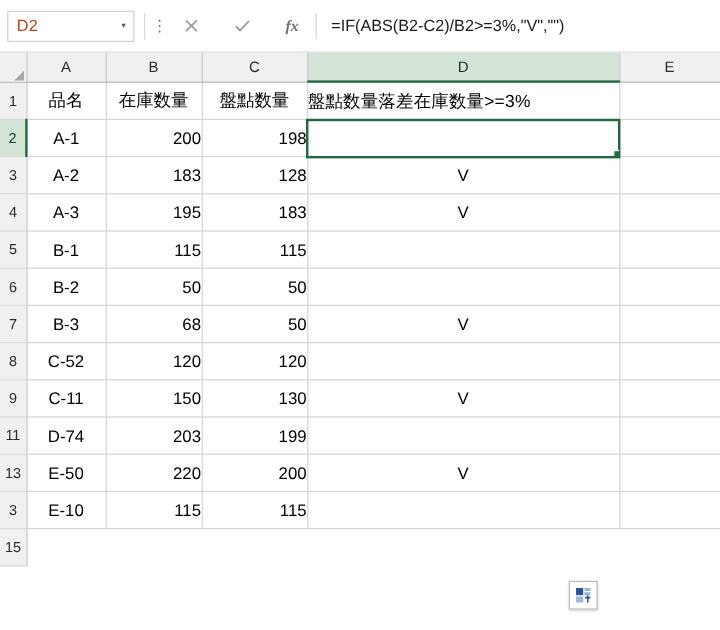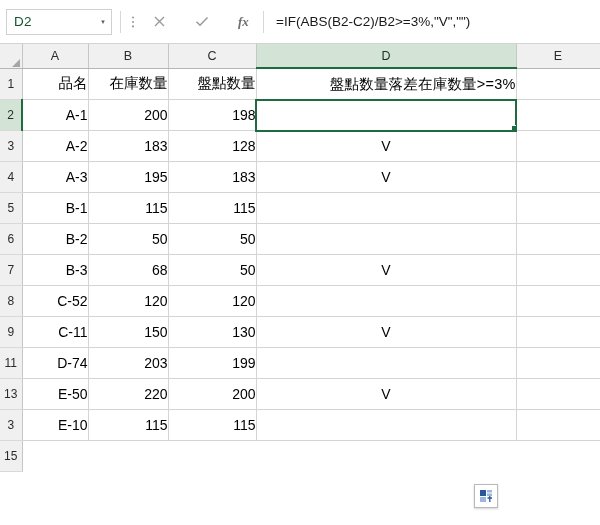--- a/index.html
+++ b/index.html
@@ -32,21 +32,21 @@
     border: 1px solid #d0d0d0;
     background: #ffffff;
     display: flex;
     align-items: center;
     box-sizing: border-box;
   }
   .name-box-text {
     flex: 1;
     padding-left: 7px;
     font-size: 13.5px;
-    color: #14532d;
+    color: #c2410c;
     letter-spacing: .2px;
   }
   .name-box-arrow {
     width: 16px;
     text-align: center;
     font-size: 7px;
     color: #5a5a5a;
     line-height: 1;
   }
   .fb-divider {
@@ -172,28 +172,28 @@
     border-right: 1px solid #d4d4d4;
     border-bottom: 1px solid #d4d4d4;
     height: 30px;
     vertical-align: middle;
     font-size: 14px;
     color: #000000;
     overflow: hidden;
     white-space: nowrap;
   }
   td.cell.empty-right { border-right: none; }
-  .c-a { text-align: right;  padding-left: 7px; }
+  .c-a { text-align: center;  padding-left: 7px; }
   .c-b, .c-c { text-align: right; }
   .c-d { text-align: center; }
   .c-e { text-align: left; }
 
   .hdrrow td.cell { font-size: 14.5px; }
-  .hdrrow .c-a, .hdrrow .c-b, .hdrrow .c-c { text-align: right; }
-  .hdrrow .c-d { text-align: right; font-size: 13.5px; letter-spacing: .2px; }
+  .hdrrow .c-a, .hdrrow .c-b, .hdrrow .c-c { text-align: center; }
+  .hdrrow .c-d { text-align: left; font-size: 13.5px; letter-spacing: .2px; }
 
   
   .outline-left  { border-left: 1px solid #b0b0b0; }
 
   
   td.selected {
     position: relative;
     outline: 2px solid #1d6b3f;
     outline-offset: -1px;
   }

